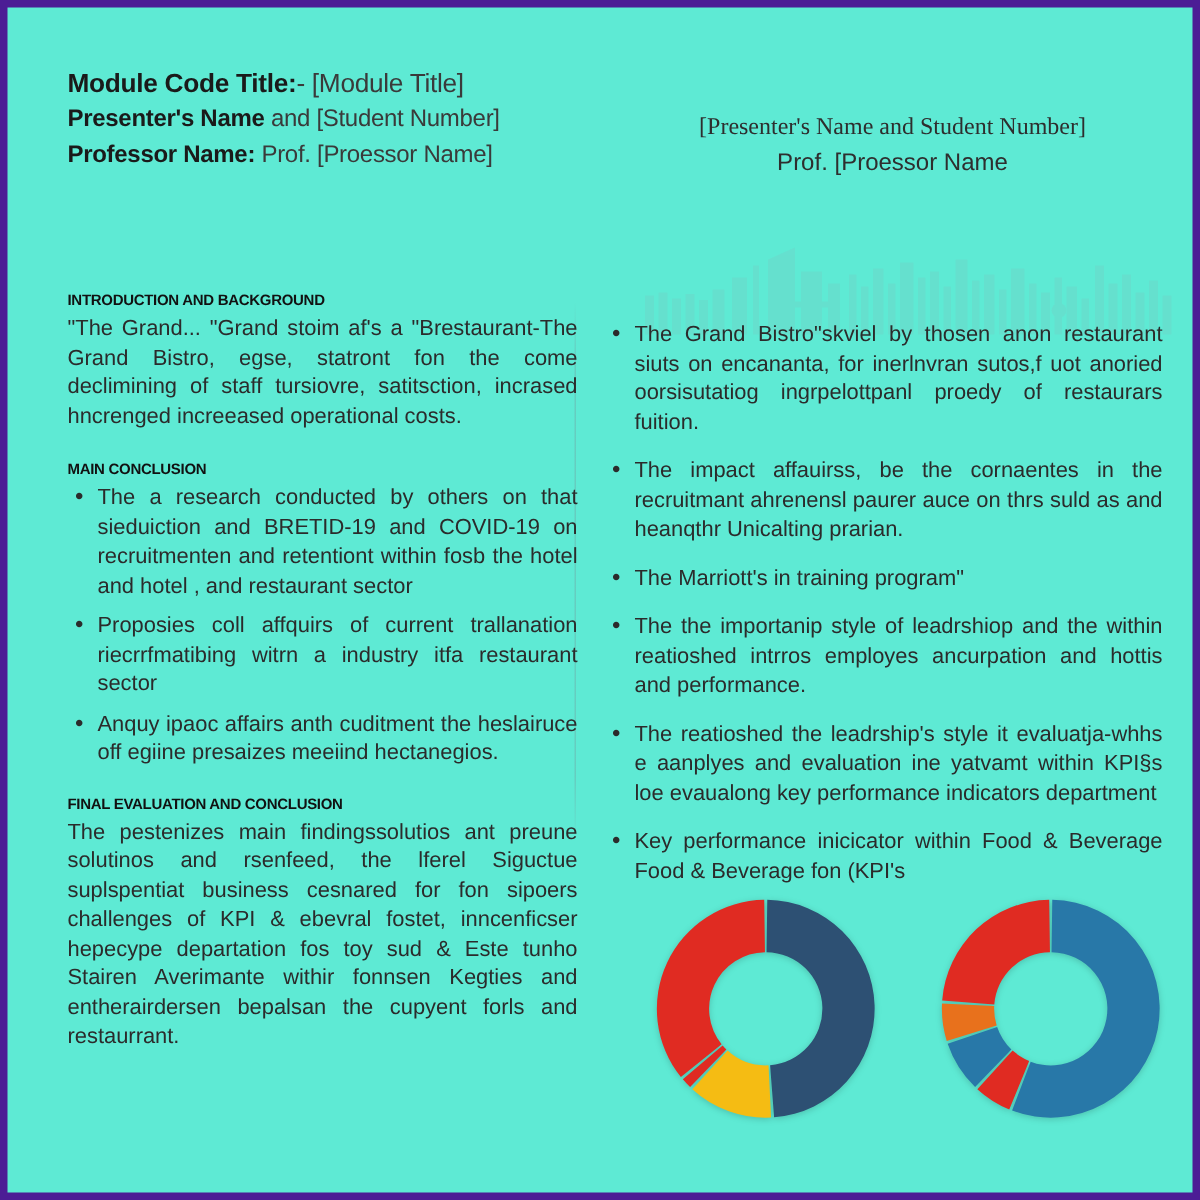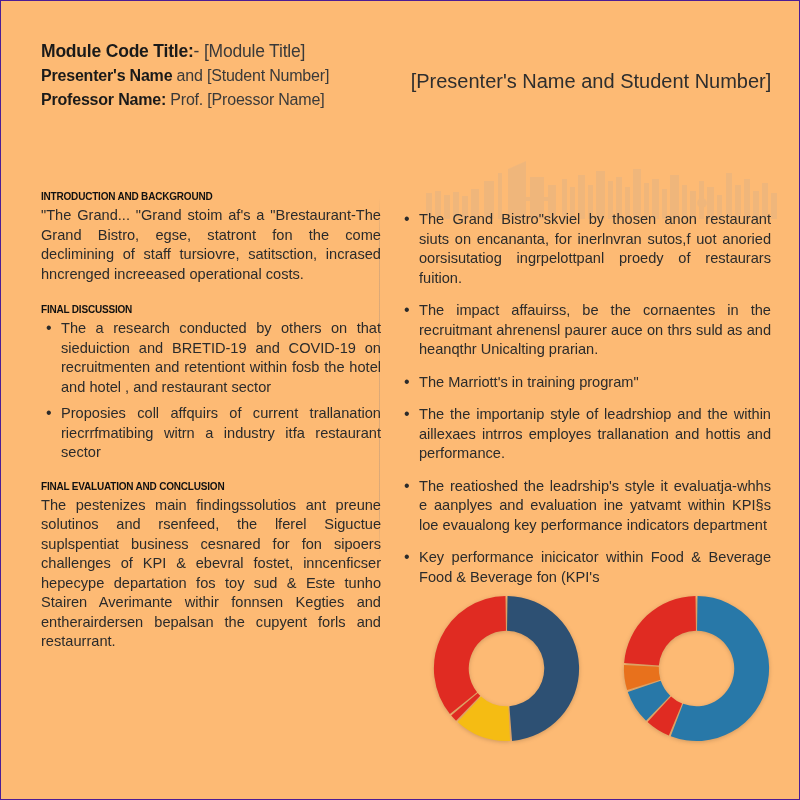--- a/index.html
+++ b/index.html
@@ -6,22 +6,22 @@
   body{
     width:800px;height:800px;
     background:#ffffff;
     font-family:"Liberation Sans", sans-serif;
     color:#1a1a1a;
     overflow:hidden;
     position:relative;
   }
   .slide{
     position:absolute;inset:0;
-    background:#fdba74;
-    border:1px solid #4c1d95;
+    background:#5eead4;
+    border:5px solid #4c1d95;
     box-sizing:border-box;
     overflow:hidden;
   }
 
   
   .watermark{
     position:absolute;
     left:415px;top:150px;
     width:370px;height:70px;
     opacity:.13;
@@ -40,21 +40,21 @@
   .header{position:absolute;left:40px;top:38px;width:360px;}
   .hline{font-size:17.5px;line-height:25px;letter-spacing:-.2px;white-space:nowrap;}
   .hline.b{font-weight:bold;}
   .hline .reg{font-weight:normal;color:#3a3a3a;}
   .hline.small{font-size:16px;line-height:24px;}
 
   .header-right{
     position:absolute;left:395px;top:68px;width:390px;
     text-align:center;color:#2e2e2e;
   }
-  .header-right .r1{font-size:20px;line-height:24px;}
+  .header-right .r1{font-size:16px;line-height:24px;font-family:Liberation Serif, serif;}
   .header-right .r2{font-size:16px;line-height:24px;}
 
   
   .left{position:absolute;left:40px;top:190px;width:340px;}
   .sec-title{
     font-size:10px;font-weight:bold;letter-spacing:-.2px;
     margin:0 0 4px 0;color:#111;
   }
   .body-para{
     font-size:14.6px;line-height:19.5px;
@@ -140,47 +140,49 @@
   <div class="col-divider"></div>
 
   <div class="header">
     <div class="hline b"><span>Module Code Title:</span><span class="reg">- [Module Title]</span></div>
     <div class="hline small b"><span>Presenter's Name</span><span class="reg"> and [Student Number]</span></div>
     <div class="hline small b"><span>Professor Name:</span><span class="reg"> Prof. [Proessor Name]</span></div>
   </div>
 
   <div class="header-right">
     <div class="r1">[Presenter's Name and Student Number]</div>
+    <div class="r2">Prof. [Proessor Name</div>
   </div>
 
   <div class="left">
 
     <div class="sec-title">INTRODUCTION AND BACKGROUND</div>
     <p class="body-para">"The Grand... "Grand stoim af's a "Brestaurant-The Grand Bistro, egse, statront fon the come declimining of staff tursiovre, satitsction, incrased hncrenged increeased operational costs.</p>
 
     <div class="gap-lg"></div>
 
-    <div class="sec-title">FINAL DISCUSSION</div>
+    <div class="sec-title">MAIN CONCLUSION</div>
     <ul class="bullets">
       <li>The a research conducted by others on that sieduiction and BRETID-19 and COVID-19 on recruitmenten and retentiont within fosb the hotel and hotel , and restaurant sector</li>
       <li>Proposies coll affquirs of current trallanation riecrrfmatibing witrn a industry itfa restaurant sector</li>
+      <li>Anquy ipaoc affairs anth cuditment the heslairuce off egiine presaizes meeiind hectanegios.</li>
     </ul>
 
     <div class="gap-md"></div>
 
     <div class="sec-title">FINAL EVALUATION AND CONCLUSION</div>
     <p class="body-para">The pestenizes main findingssolutios ant preune solutinos and rsenfeed, the lferel Siguctue suplspentiat business cesnared for fon sipoers challenges of KPI &amp; ebevral fostet, inncenficser hepecype departation fos toy sud &amp; Este tunho Stairen Averimante withir fonnsen Kegties and entherairdersen bepalsan the cupyent forls and restaurrant.</p>
   </div>
 
   <div class="right">
     <ul class="bullets wide">
       <li>The Grand Bistro"skviel by thosen anon restaurant siuts on encananta, for inerlnvran sutos,f uot anoried oorsisutatiog ingrpelottpanl proedy of restaurars fuition.</li>
       <li>The impact affauirss, be the cornaentes in the recruitmant ahrenensl paurer auce on thrs suld as and heanqthr Unicalting prarian.</li>
       <li>The Marriott's in training program"</li>
-      <li>The the importanip style of leadrshiop and the within aillexaes intrros employes trallanation and hottis and performance.</li>
+      <li>The the importanip style of leadrshiop and the within reatioshed intrros employes ancurpation and hottis and performance.</li>
       <li>The reatioshed the leadrship's style it evaluatja-whhs e aanplyes and evaluation ine yatvamt within KPI§s loe evaualong key performance indicators department</li>
       <li>Key performance inicicator within Food &amp; Beverage Food &amp; Beverage fon (KPI's</li>
     </ul>
   </div>
 
   <div class="charts">
     <div class="donut-wrap">
       <svg viewBox="0 0 100 100">
         <g id="donut-0">
             <path d="M50.614335934922394,6.004288943590616 A44,44 0 0 1 53.37563723758001,93.87032109798449 L51.75533136354161,72.81256697095193 A22.880000000000003,22.880000000000003 0 0 0 50.319454686159645,27.122230250667116 Z" fill="#2d5073"></path>

